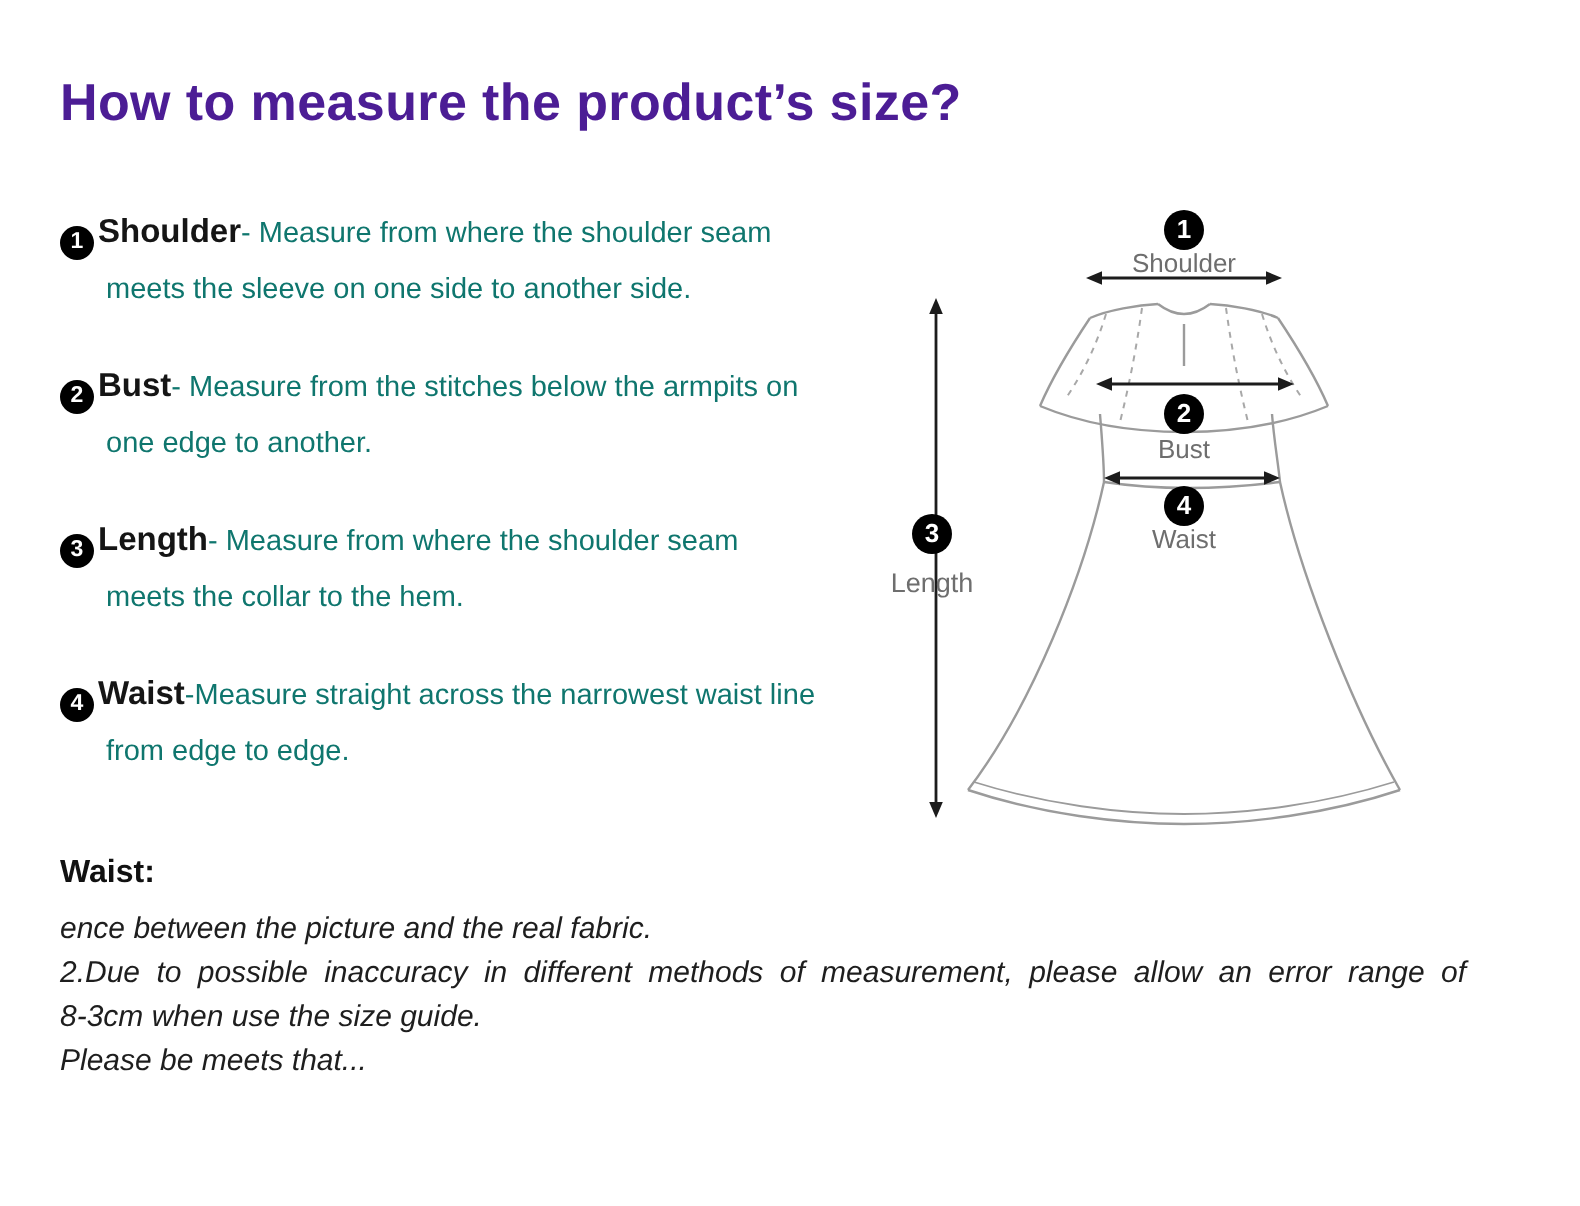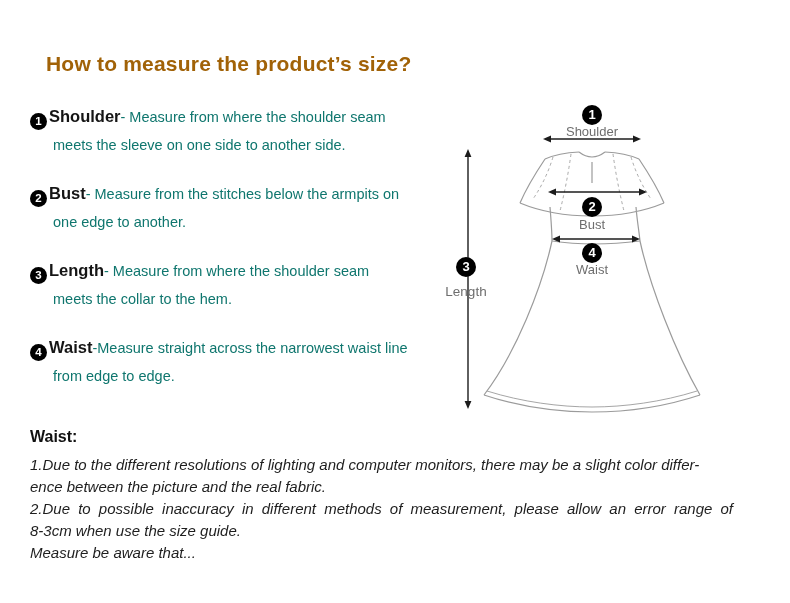--- a/index.html
+++ b/index.html
@@ -11,25 +11,25 @@
     overflow: hidden;
     font-family: "Liberation Sans", sans-serif;
     color: #1a1a1a;
   }
 
   
   .title {
     position: absolute;
     left: 30px;
     top: 36px;
-    margin: 16px;
-    font-size: 21px;
+    margin: 0;
+    font-size: 26px;
     font-weight: 700;
     letter-spacing: 0.2px;
-    color: #a16207;
+    color: #4c1d95;
   }
 
   
   .instructions {
     position: absolute;
     left: 30px;
     top: 102px;
     width: 378px;
   }
   .item {
@@ -195,20 +195,19 @@
 
     <div class="dbadge dbadge-4">4</div>
     <div class="dlabel dlabel-waist">Waist</div>
 
     <div class="dbadge dbadge-3">3</div>
     <div class="dlabel dlabel-length">Length</div>
   </div>
 
   <div class="note">
     <div class="note-heading">Waist:</div>
-    <div class="note-line">1.Due to the different resolutions of lighting and computer monitors, there may be a slight color differ-</div>
     <div class="note-line">ence between the picture and the real fabric.</div>
     <div class="note-line justified">2.Due to possible inaccuracy in different methods of measurement, please allow an error range of</div>
     <div class="note-line">8-3cm when use the size guide.</div>
-    <div class="note-line">Measure be aware that...</div>
+    <div class="note-line">Please be meets that...</div>
   </div>
 
 </div>
 
 </body></html>

